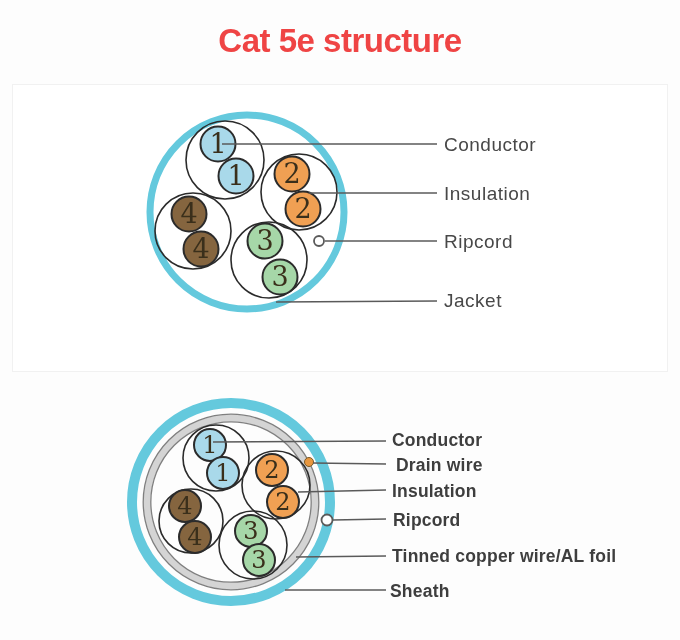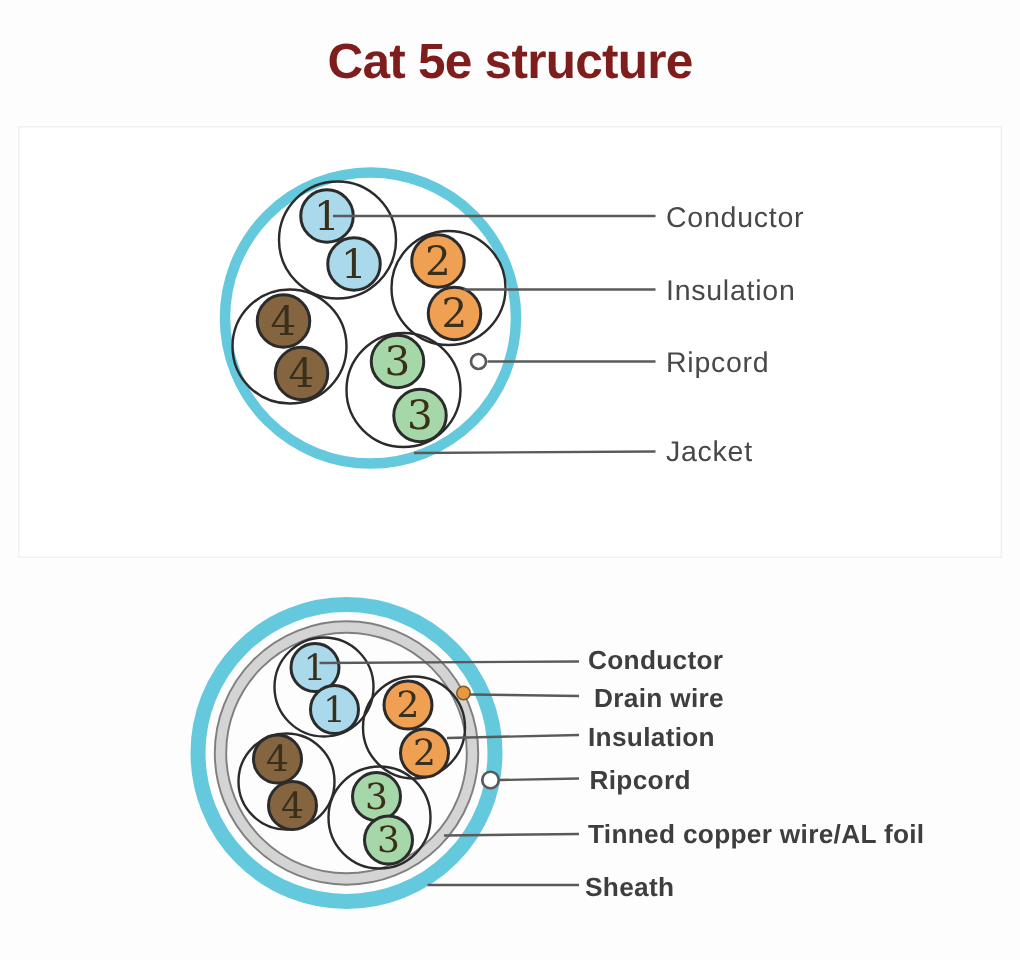--- a/index.html
+++ b/index.html
@@ -11,21 +11,21 @@
   }
   .stage{position:relative;width:680px;height:640px;}
   .content-panel{
     position:absolute;left:12px;top:84px;width:656px;height:288px;
     background:#ffffff;border:1px solid #f1f1f1;box-sizing:border-box;
   }
   .page-title{
     position:absolute;left:0;top:22px;width:680px;
     text-align:center;
     font-size:33px;font-weight:700;letter-spacing:-0.5px;
-    color:#7f1d1d;
+    color:#ef4444;
   }
   svg.diagram-layer{position:absolute;left:0;top:0;}
   .pair-outline{fill:none;stroke:#2b2b2b;stroke-width:1.6px;}
   .wire-circle{stroke:#2b2b2b;stroke-width:2px;}
   .wire-number{
     font-family:"DejaVu Serif", serif;
     text-anchor:middle;
   }
   .wire-number.top-size{font-size:27px;}
   .wire-number.bottom-size{font-size:24px;}

